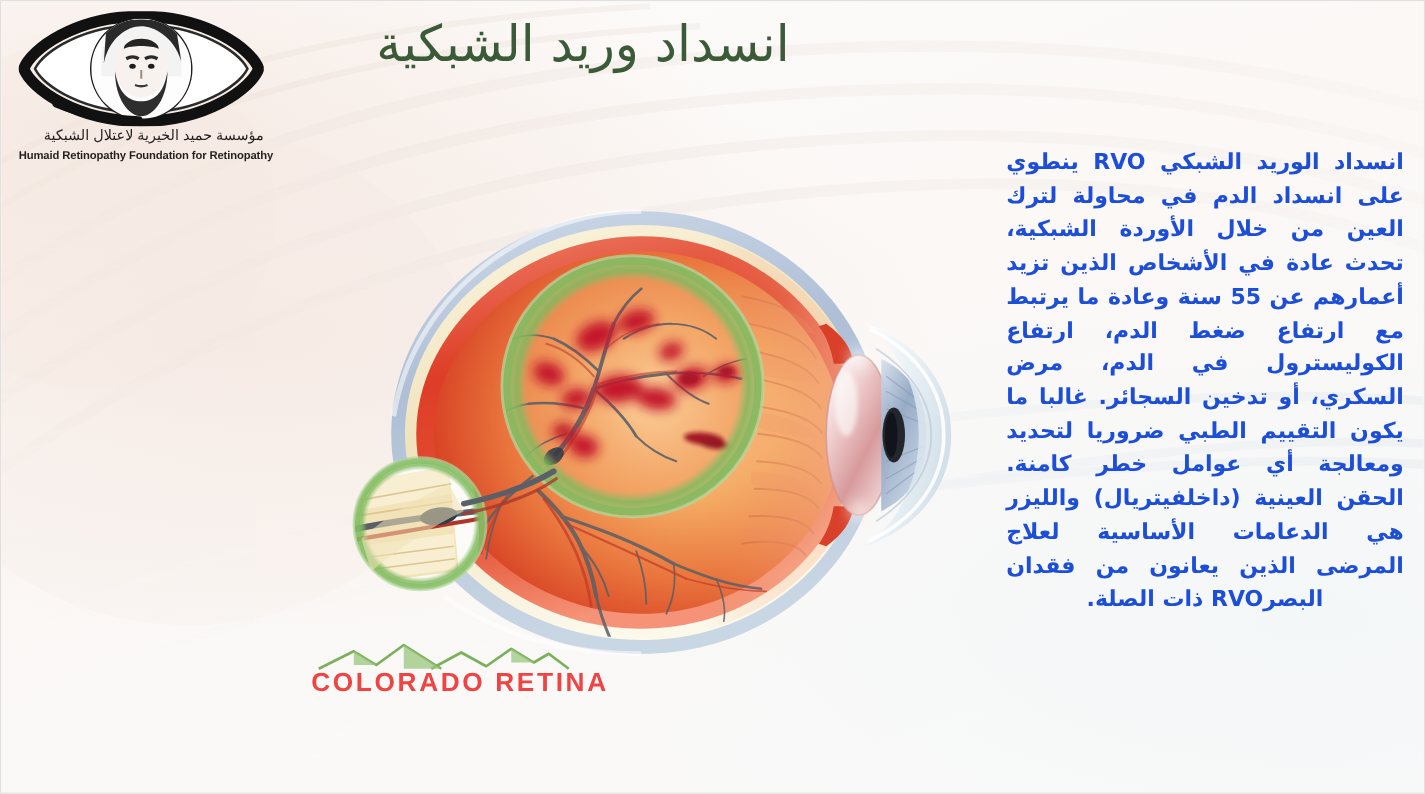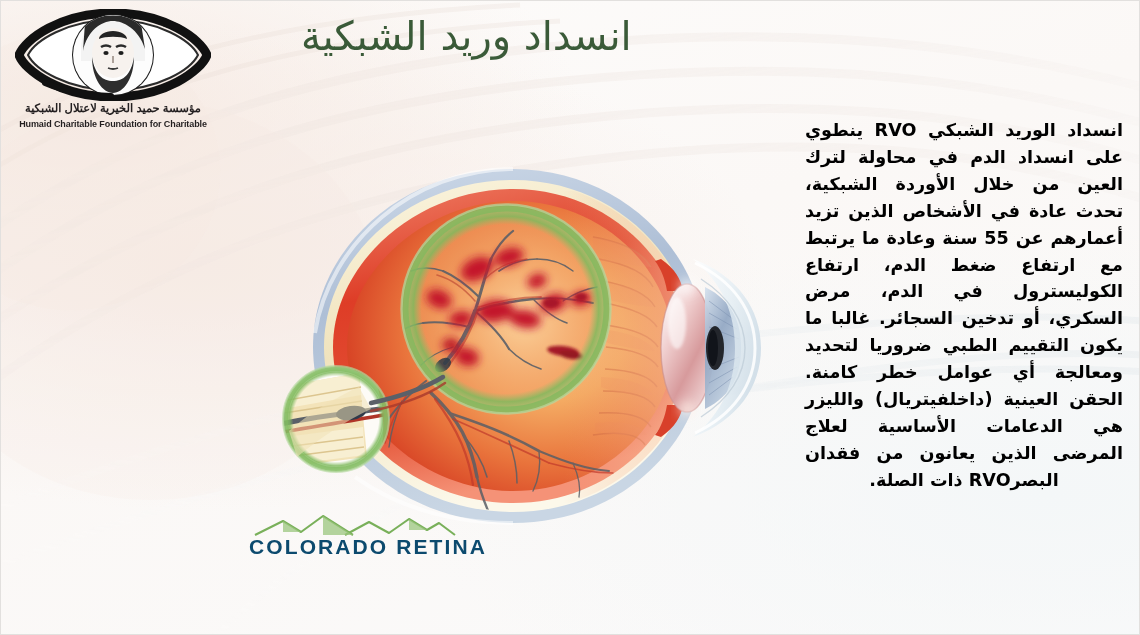--- a/index.html
+++ b/index.html
@@ -36,23 +36,23 @@
     position: absolute;
     left: 14px;
     top: 8px;
     width: 196px;
     height: 126px;
   }
   .logo-arabic {
     position: absolute;
     left: 0; right: 0;
     top: 92px;
-    text-align: center;
+    text-align: right;
     font-size: 11.5px;
-    font-weight: bold;
+    font-weight: normal;
     color: #231f20;
     letter-spacing: .3px;
     white-space: nowrap;
     direction: rtl;
   }
   .logo-english {
     position: absolute;
     left: 0; right: 0;
     top: 110px;
     text-align: center;
@@ -82,38 +82,38 @@
     right: 16px;
     top: 116px;
     width: 318px;
     direction: rtl;
     text-align: justify;
     text-align-last: center;
     font-family: "DejaVu Sans", sans-serif;
     font-size: 17.6px;
     line-height: 1.53;
     font-weight: bold;
-    color: #000000;
+    color: #1d4ed8;
   }
   
   .cr-logo {
     position: absolute;
     left: 248px;
     top: 512px;
     width: 212px;
     height: 50px;
   }
   .cr-text {
     position: absolute;
     left: 0;
     top: 22px;
     width: 212px;
     font-size: 21px;
     font-weight: bold;
-    color: #0c4a6e;
+    color: #ef4444;
     letter-spacing: 2.1px;
     white-space: nowrap;
     text-align: center;
   }
   
   .eye-art {
     position: absolute;
     left: 262px;
     top: 150px;
     width: 500px;
@@ -188,21 +188,21 @@
         <path d="M93 59 q5 2 10 0" stroke="#3a3a3a" stroke-width="1.8" fill="none"></path>
 
         <path d="M77 48 C77 70 88 84 98 84 C108 84 119 70 119 48 C116 66 108 72 98 72 C88 72 80 66 77 48 Z" fill="#2e2e2e"></path>
         <path d="M84 30 C84 26 90 22 98 22 C106 22 112 26 112 30 C106 27 90 27 84 30 Z" fill="#242424"></path>
       </g>
 
       <path d="M150 14 C166 18 180 30 190 42" stroke="#111" stroke-width="7" fill="none" stroke-linecap="round"></path>
       <path d="M30 74 C44 80 66 86 96 87" stroke="#111" stroke-width="6" fill="none" stroke-linecap="round"></path>
     </svg>
     <div class="logo-arabic">مؤسسة حميد الخيرية لاعتلال الشبكية</div>
-    <div class="logo-english">Humaid Charitable Foundation for Charitable</div>
+    <div class="logo-english">Humaid Retinopathy Foundation for Retinopathy</div>
   </div>
 
   <div class="slide-title">انسداد وريد الشبكية</div>
 
   <svg class="eye-art" viewBox="0 0 500 390">
     <defs>
 
       <linearGradient id="scleraG" x1="0" y1="0" x2="0.2" y2="1">
         <stop offset="0%" stop-color="#cdd9e8"></stop>
         <stop offset="40%" stop-color="#aebfd6"></stop>

